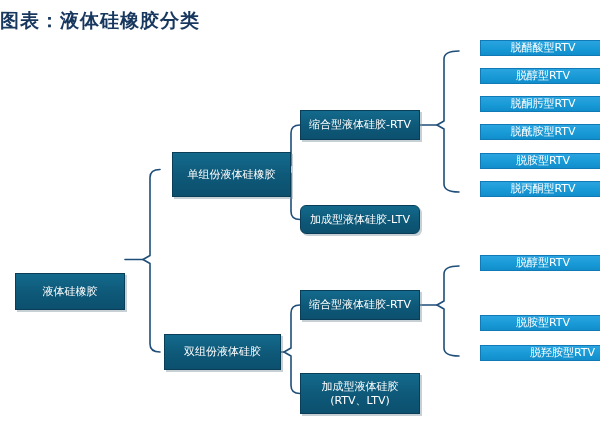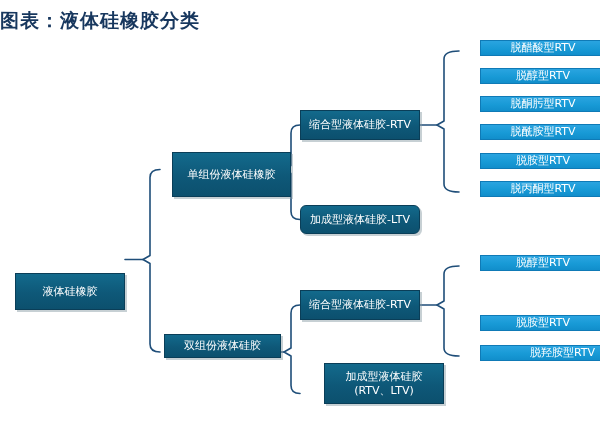--- a/index.html
+++ b/index.html
@@ -23,25 +23,25 @@
     font-size:11px;
   }
   .leaf{
     background:linear-gradient(180deg,#2aa4e0 0%,#189ad6 55%,#118ecb 100%);
     border:1px solid #0f7ab6;
     font-size:11px;
   }
   
   #n-root{left:15px;top:241px;width:110px;height:37px;margin-top:32px;}
   #n-b0{left:172px;top:152px;width:119px;height:45px;}
-  #n-b1{left:164px;top:334px;width:117px;height:24px;}
+  #n-b1{left:164px;top:334px;width:117px;height:36px;}
   #n-c0{left:300px;top:110px;width:120px;height:30px;}
   #n-c1{left:300px;top:205px;width:120px;height:29px;border-radius:6px;}
   #n-c2{left:300px;top:290px;width:120px;height:30px;}
-  #n-c3{left:300px;top:363px;width:120px;height:41px;padding:6px 6px;margin-left:24px;}
+  #n-c3{left:300px;top:373px;width:120px;height:41px;padding:6px 6px;}
   
   .leaf{left:480px;width:126px;height:16px;}
   #lt0{top:40px;}  #lt1{top:68px;}  #lt2{top:96px;}
   #lt3{top:124px;} #lt4{top:153px;} #lt5{top:181px;}
   #lb0{top:255px;} #lb1{top:285px;} #lb2{top:315px;} #lb3{top:345px;padding-left:39px;}
 </style>
 </head>
 <body>
 
 <div class="stage">

